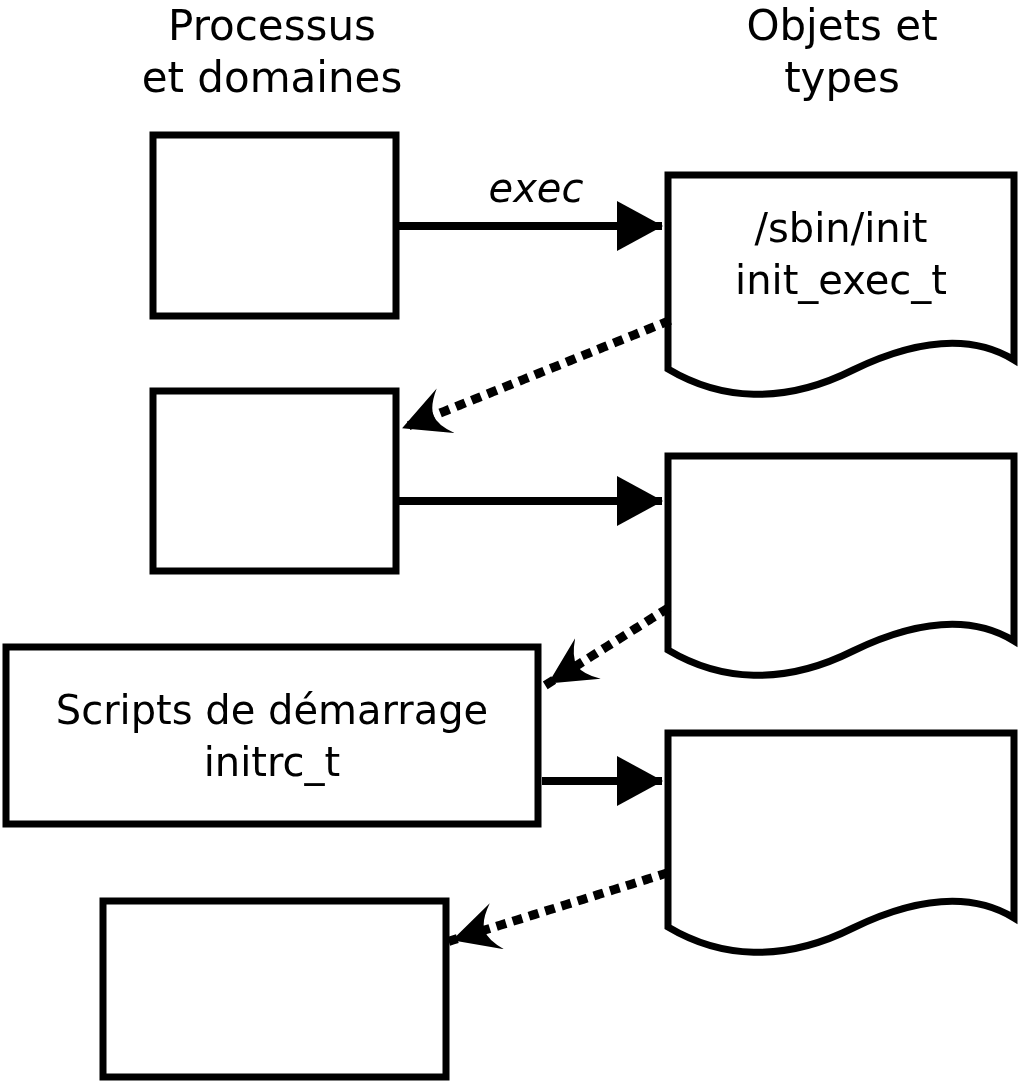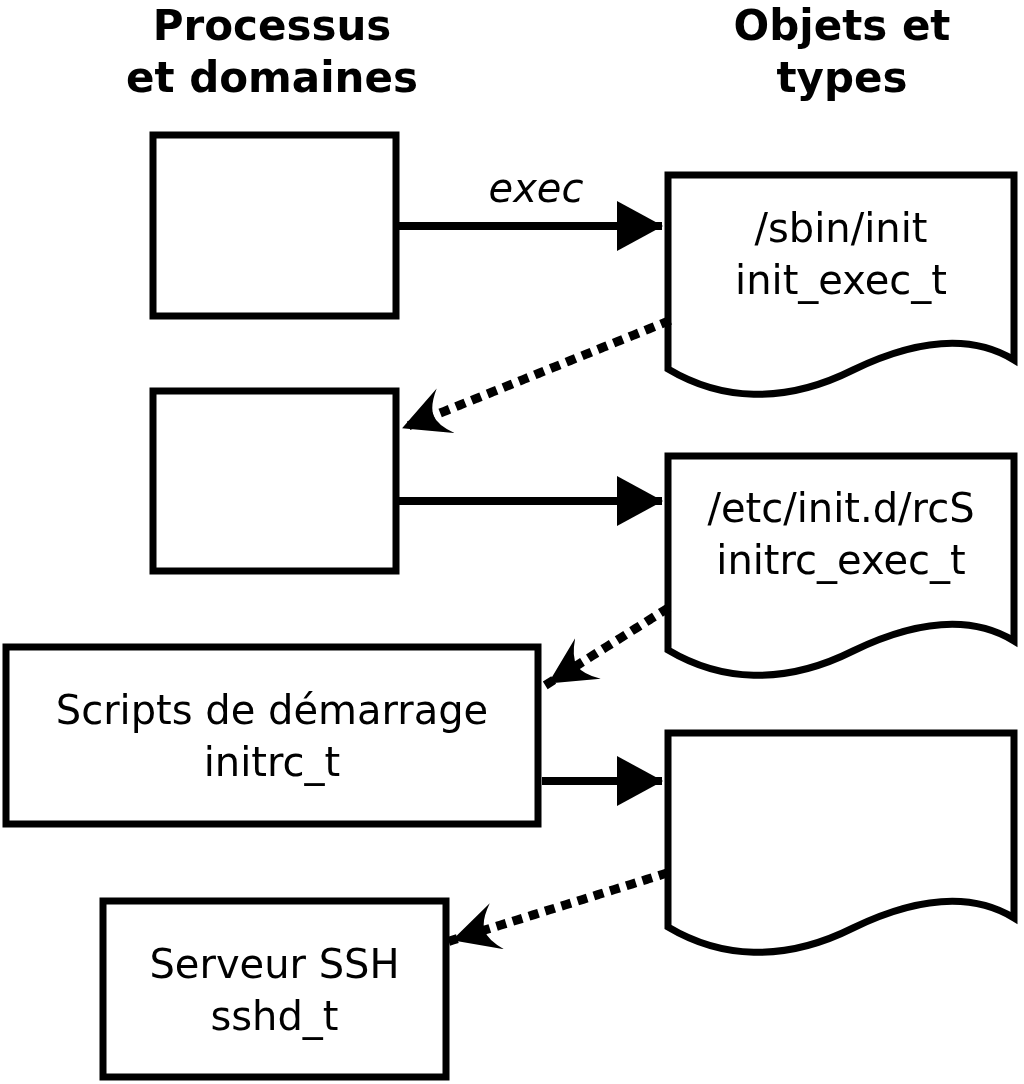--- a/index.html
+++ b/index.html
@@ -18,21 +18,21 @@
   }
   .txt {
     position: absolute;
     text-align: center;
     white-space: pre-line;
     font-size: 40px;
     line-height: 52px;
     color: #000000;
   }
   .hdr {
-    font-weight: bold;
+    font-weight: normal;
     font-size: 42px;
     line-height: 52px;
   }
   .shape  { fill: #ffffff; stroke: #000000; stroke-width: 7; }
   .conn   { stroke: #000000; stroke-width: 8; fill: none; }
   .dotted { stroke: #000000; stroke-width: 9; stroke-dasharray: 1 16; stroke-linecap: square; fill: none; }
 </style>
 </head>
 <body>
 
@@ -66,23 +66,19 @@
     <line class="dotted" x1="664" y1="874" x2="453" y2="940" marker-end="url(#head-stealth)"></line>
   </svg>
 
   <div class="txt hdr" style="left:72px;  top:0px; width:400px;">Processus
 et domaines</div>
   <div class="txt hdr" style="left:642px; top:0px; width:400px;">Objets et
 types</div>
 
   <div class="txt" style="left:6px;   top:684px; width:532px;text-align:center;">Scripts de démarrage
 initrc_t</div>
-  <div class="txt" style="left:103px; top:938px; width:343px;">Serveur SSH
-sshd_t</div>
 
   <div class="txt" style="left:668px; top:202px; width:346px;">/sbin/init
 init_exec_t</div>
-  <div class="txt" style="left:668px; top:482px; width:346px;">/etc/init.d/rcS
-initrc_exec_t</div>
 
   <div class="txt" style="left:451px; top:162px; width:170px;font-style:italic;">exec</div>
 
 </div>
 
 </body></html>

